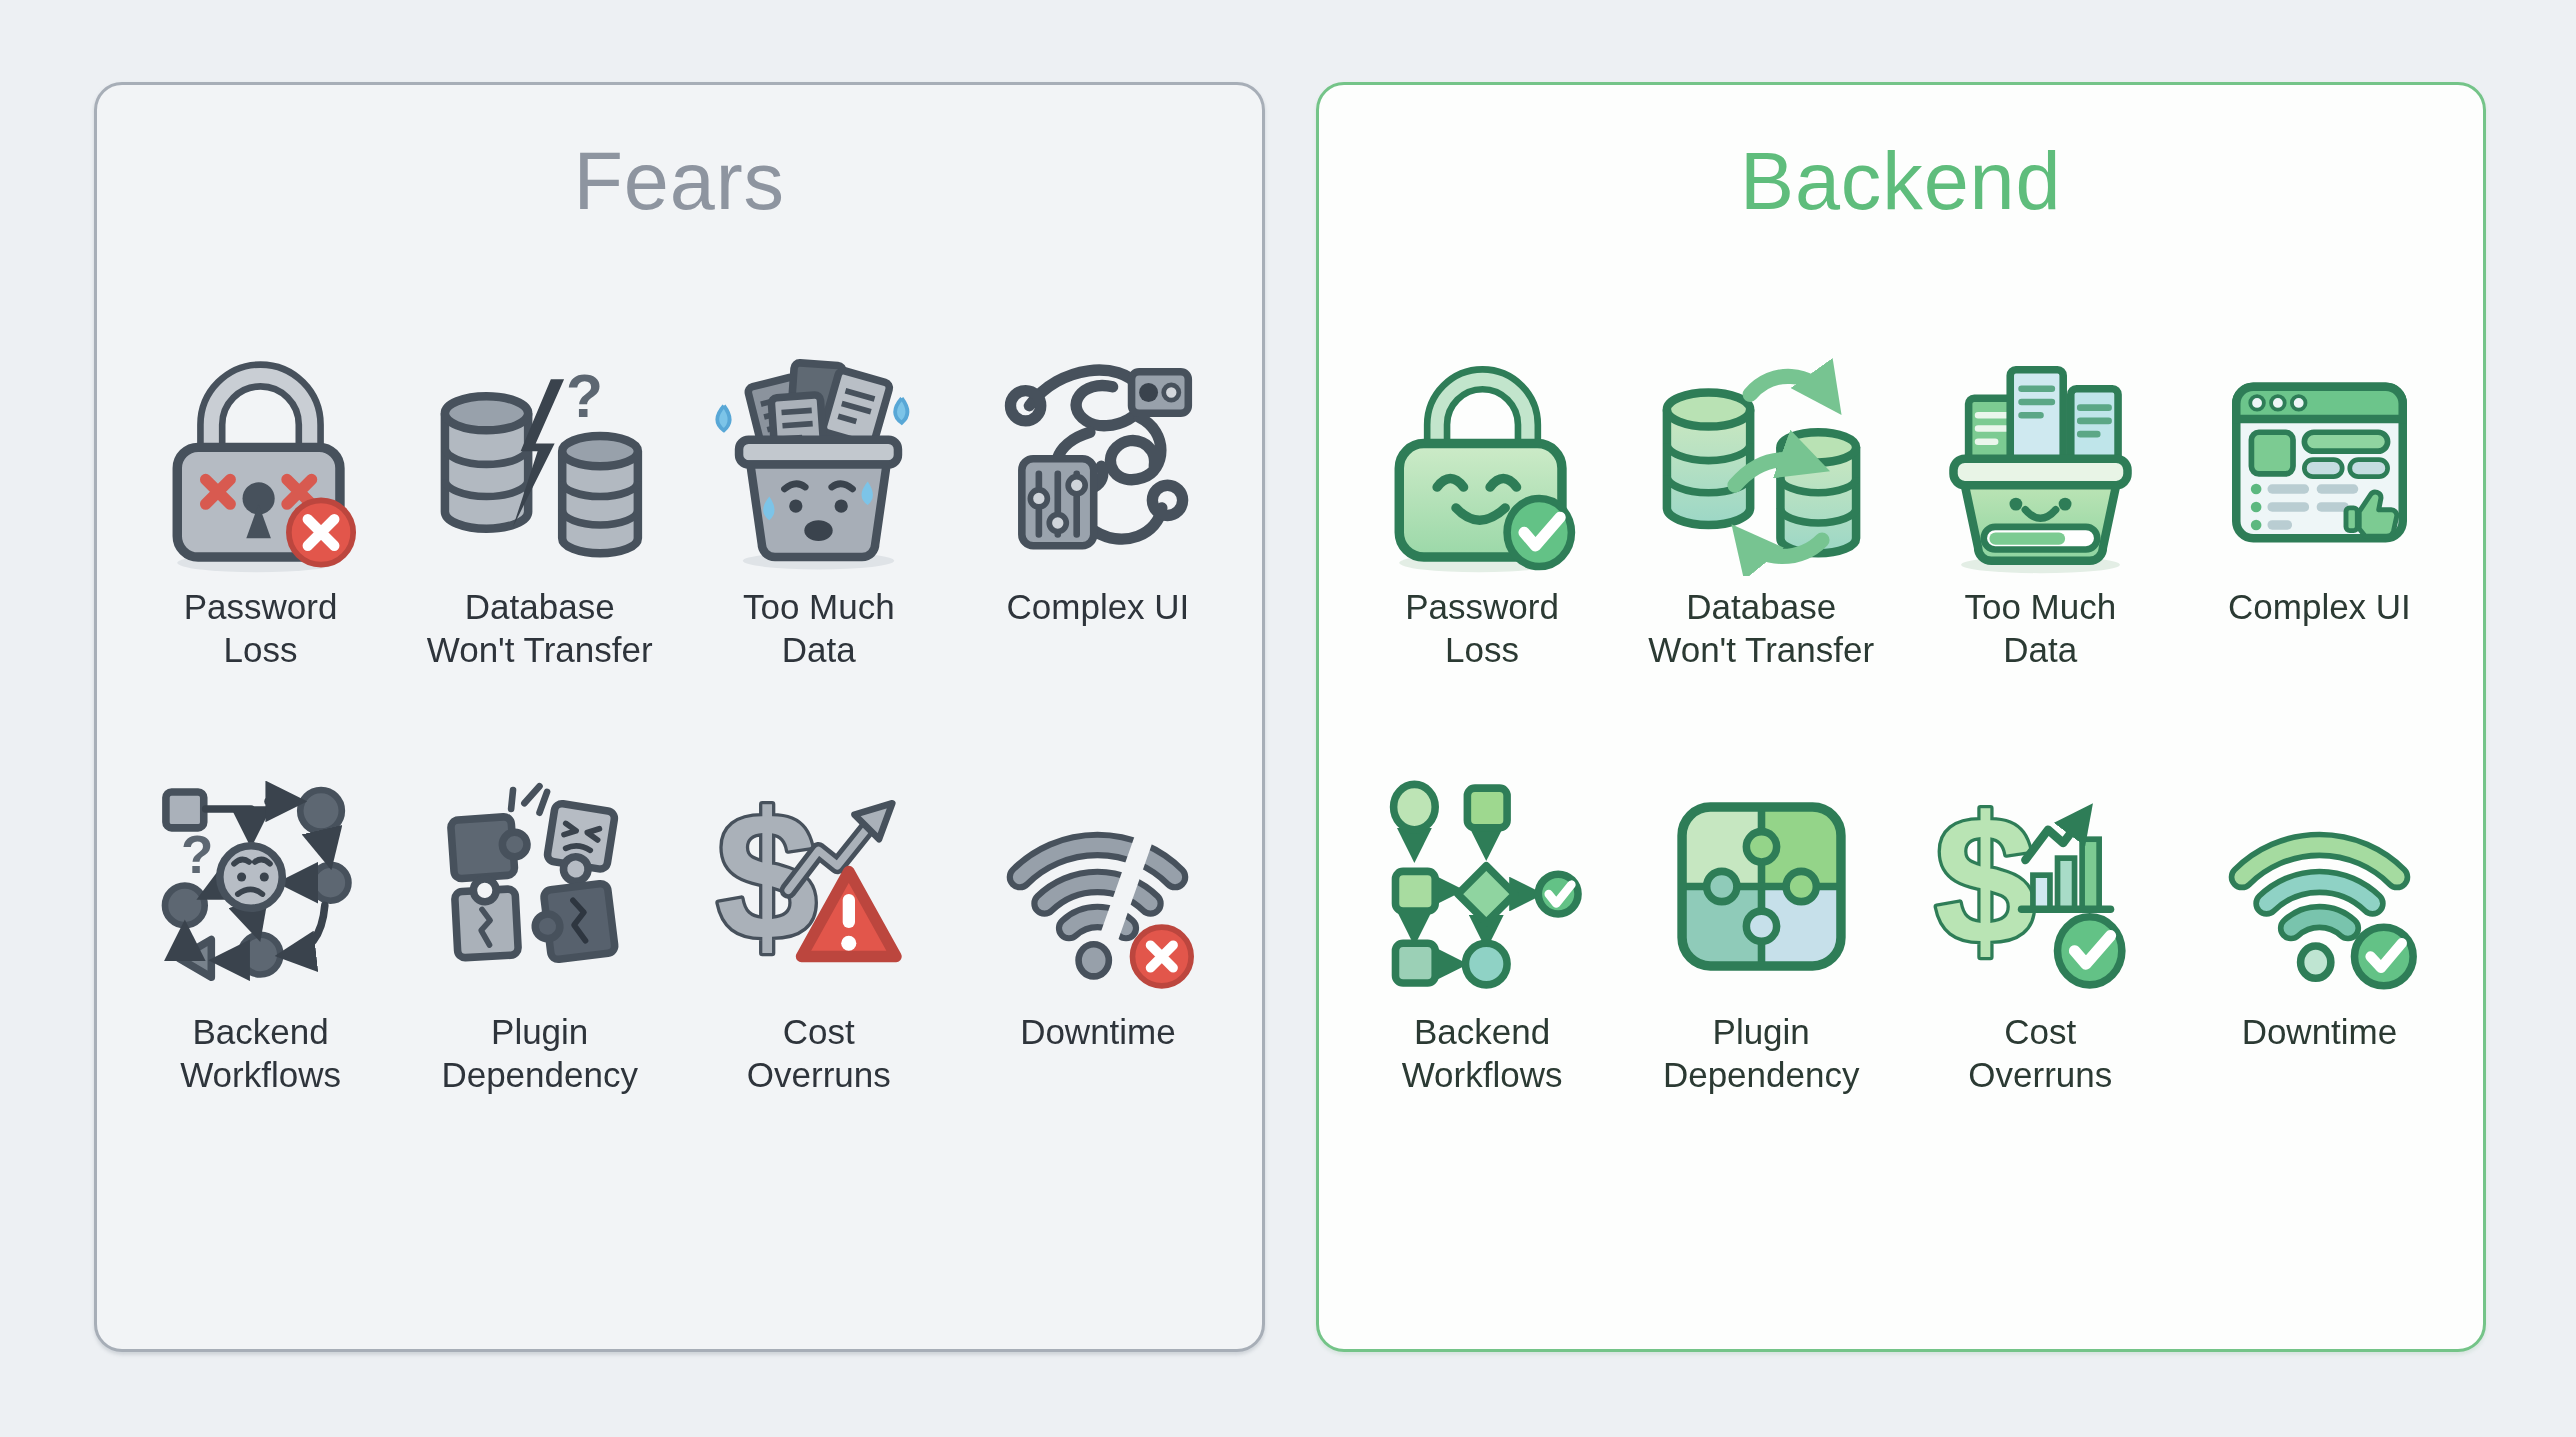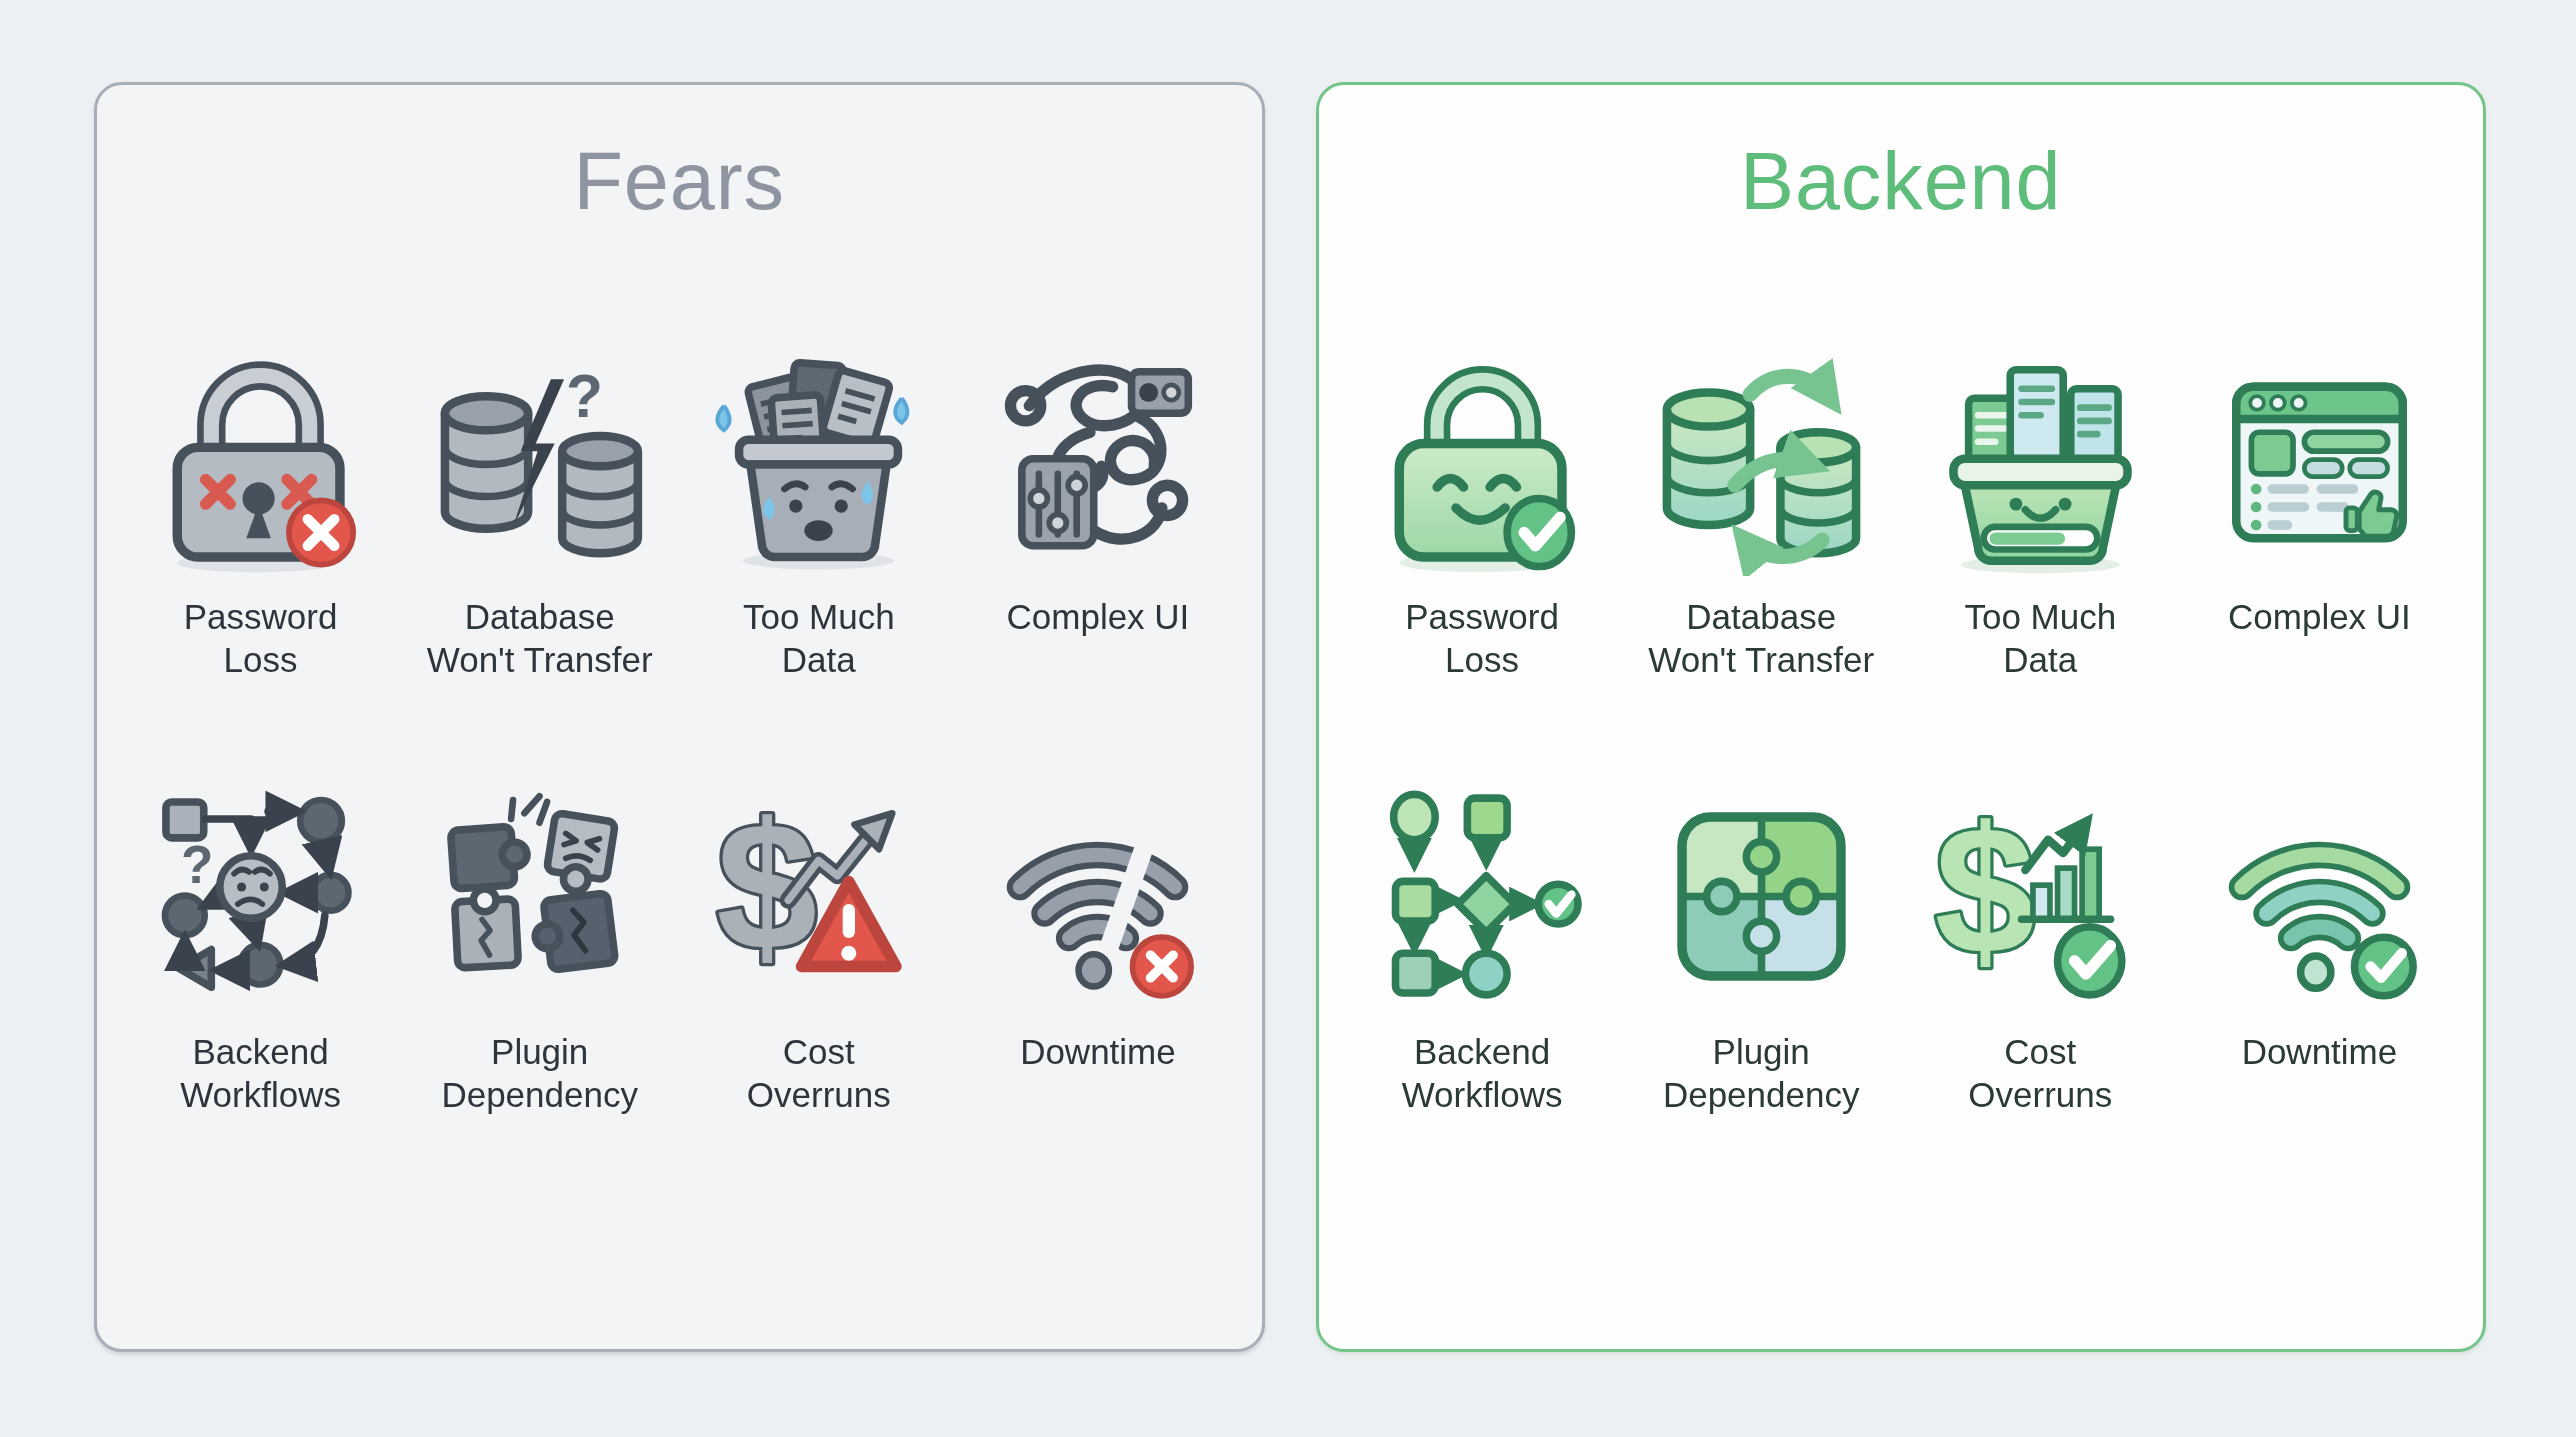--- a/index.html
+++ b/index.html
@@ -47,21 +47,21 @@
     row-gap: 97px;
     padding: 0 24px;
   }
   .cell { display: flex; flex-direction: column; align-items: center; }
   .icon-box {
     width: 236px; height: 236px;
     display: flex; align-items: center; justify-content: center;
   }
   svg.icon { width: 227px; height: 227px; }
   .item-label {
-    margin-top: 15px;
+    margin-top: 5px;
     font-size: 35px;
     line-height: 1.24;
     text-align: center;
     white-space: pre-line;
     font-weight: 400;
   }
   .fears .item-label { color: #2e343b; }
   .reality .item-label { color: #2b3a33; }
 </style>
 </head>

